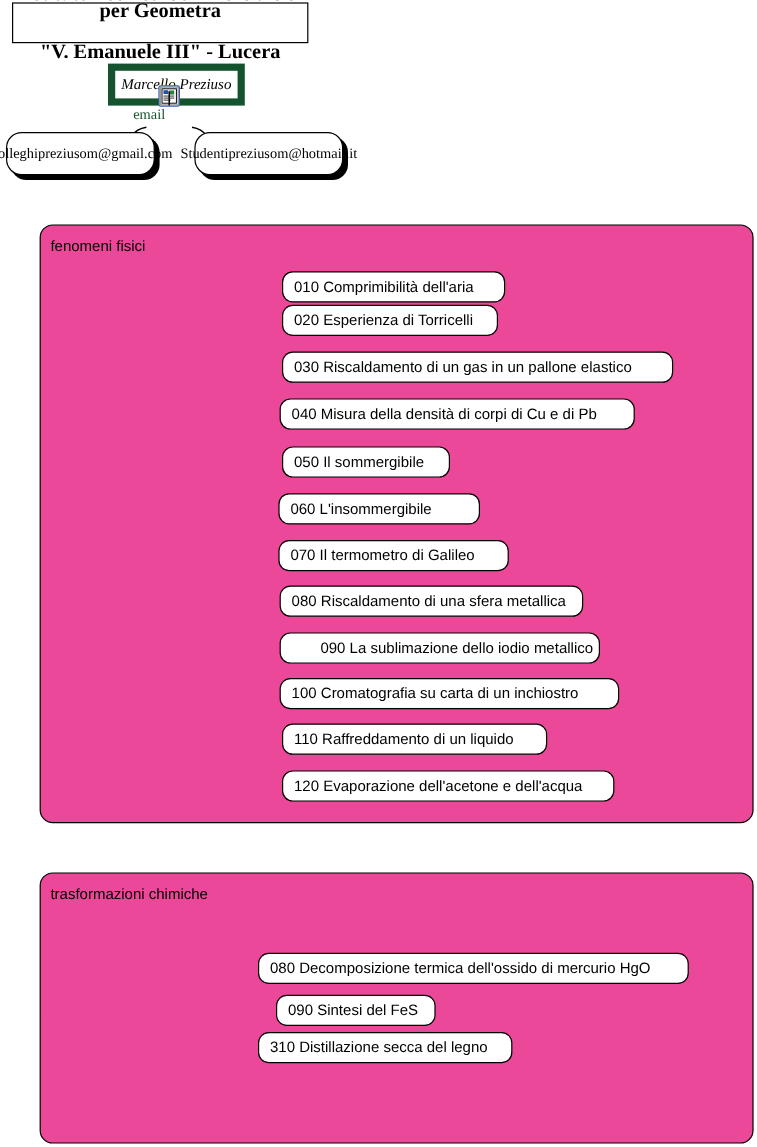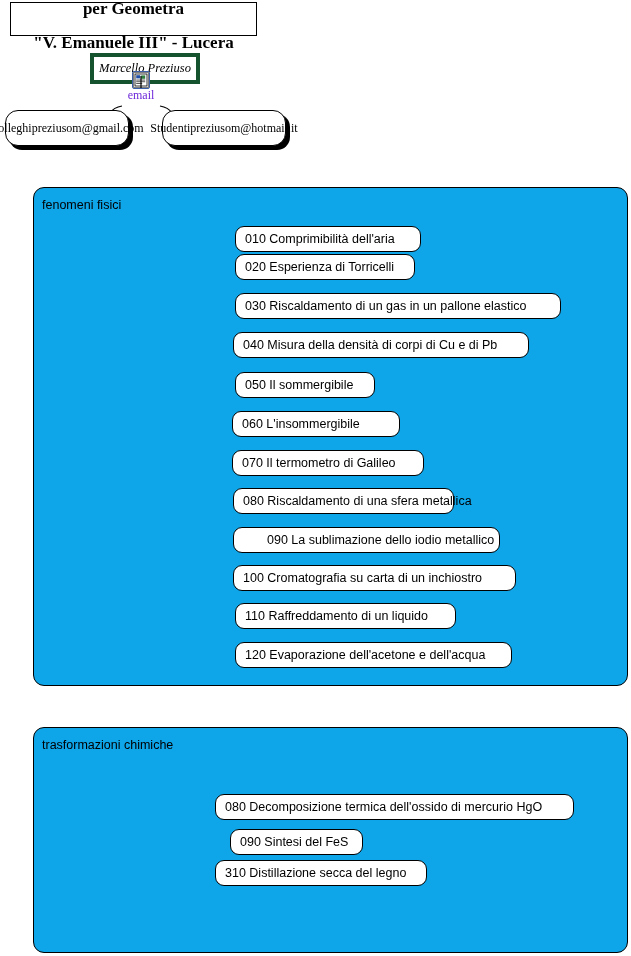--- a/index.html
+++ b/index.html
@@ -38,21 +38,21 @@
     gap: 20px;
   }
 
   
   .person-box {
     position: absolute;
     left: 90px;
     top: 53px;
     width: 102px;
     height: 23px;
-    border: 4px solid #14532d;
+    border: 6px solid #14532d;
     background: #fff;
     display: flex;
     align-items: center;
     justify-content: center;
     font-family: "Liberation Serif", serif;
     font-style: italic;
     font-size: 12.5px;
     color: #000;
   }
 
@@ -69,24 +69,24 @@
     background: #f2f2ee;
     display: block;
   }
   .email-icon svg { display: block; }
 
   .email-label {
     position: absolute;
     left: 111px;
     top: 88px;
     width: 60px;
-    text-align: center;
+    text-align: left;
     font-family: "Liberation Serif", serif;
     font-size: 12px;
-    color: #6d28d9;
+    color: #14532d;
   }
 
   
   .connectors {
     position: absolute;
     left: 0;
     top: 50px;
     width: 631px;
     height: 75px;
     pointer-events: none;
@@ -121,21 +121,21 @@
     width: 124px;
     height: 36px;
   }
 
   
   .group {
     position: absolute;
     box-sizing: border-box;
     border: 1.3px solid #000;
     border-radius: 11px;
-    background: #0ea5e9;
+    background: #ec4899;
   }
   #group-fenomeni {
     left: 33px;
     top: 187px;
     width: 595px;
     height: 499px;
   }
   #group-trasformazioni {
     left: 33px;
     top: 727px;
@@ -236,21 +236,21 @@
       </div>
       <div class="item-pill" style="left: 201px; top: 184px; width: 140px;">
         <span>050 Il sommergibile</span>
       </div>
       <div class="item-pill" style="left: 198px; top: 223px; width: 168px;">
         <span>060 L'insommergibile</span>
       </div>
       <div class="item-pill" style="left: 198px; top: 262px; width: 192px;">
         <span>070 Il termometro di Galileo</span>
       </div>
-      <div class="item-pill" style="left: 199px; top: 300px; width: 221px;">
+      <div class="item-pill" style="left: 199px; top: 300px; width: 253px;">
         <span>080 Riscaldamento di una sfera metallica</span>
       </div>
       <div class="item-pill" style="left: 199px; top: 339px; width: 267px; padding-left: 33px;">
         <span>090 La sublimazione dello iodio metallico</span>
       </div>
       <div class="item-pill" style="left: 199px; top: 377px; width: 283px;">
         <span>100 Cromatografia su carta di un inchiostro</span>
       </div>
       <div class="item-pill" style="left: 201px; top: 415px; width: 221px;">
         <span>110 Raffreddamento di un liquido</span>

